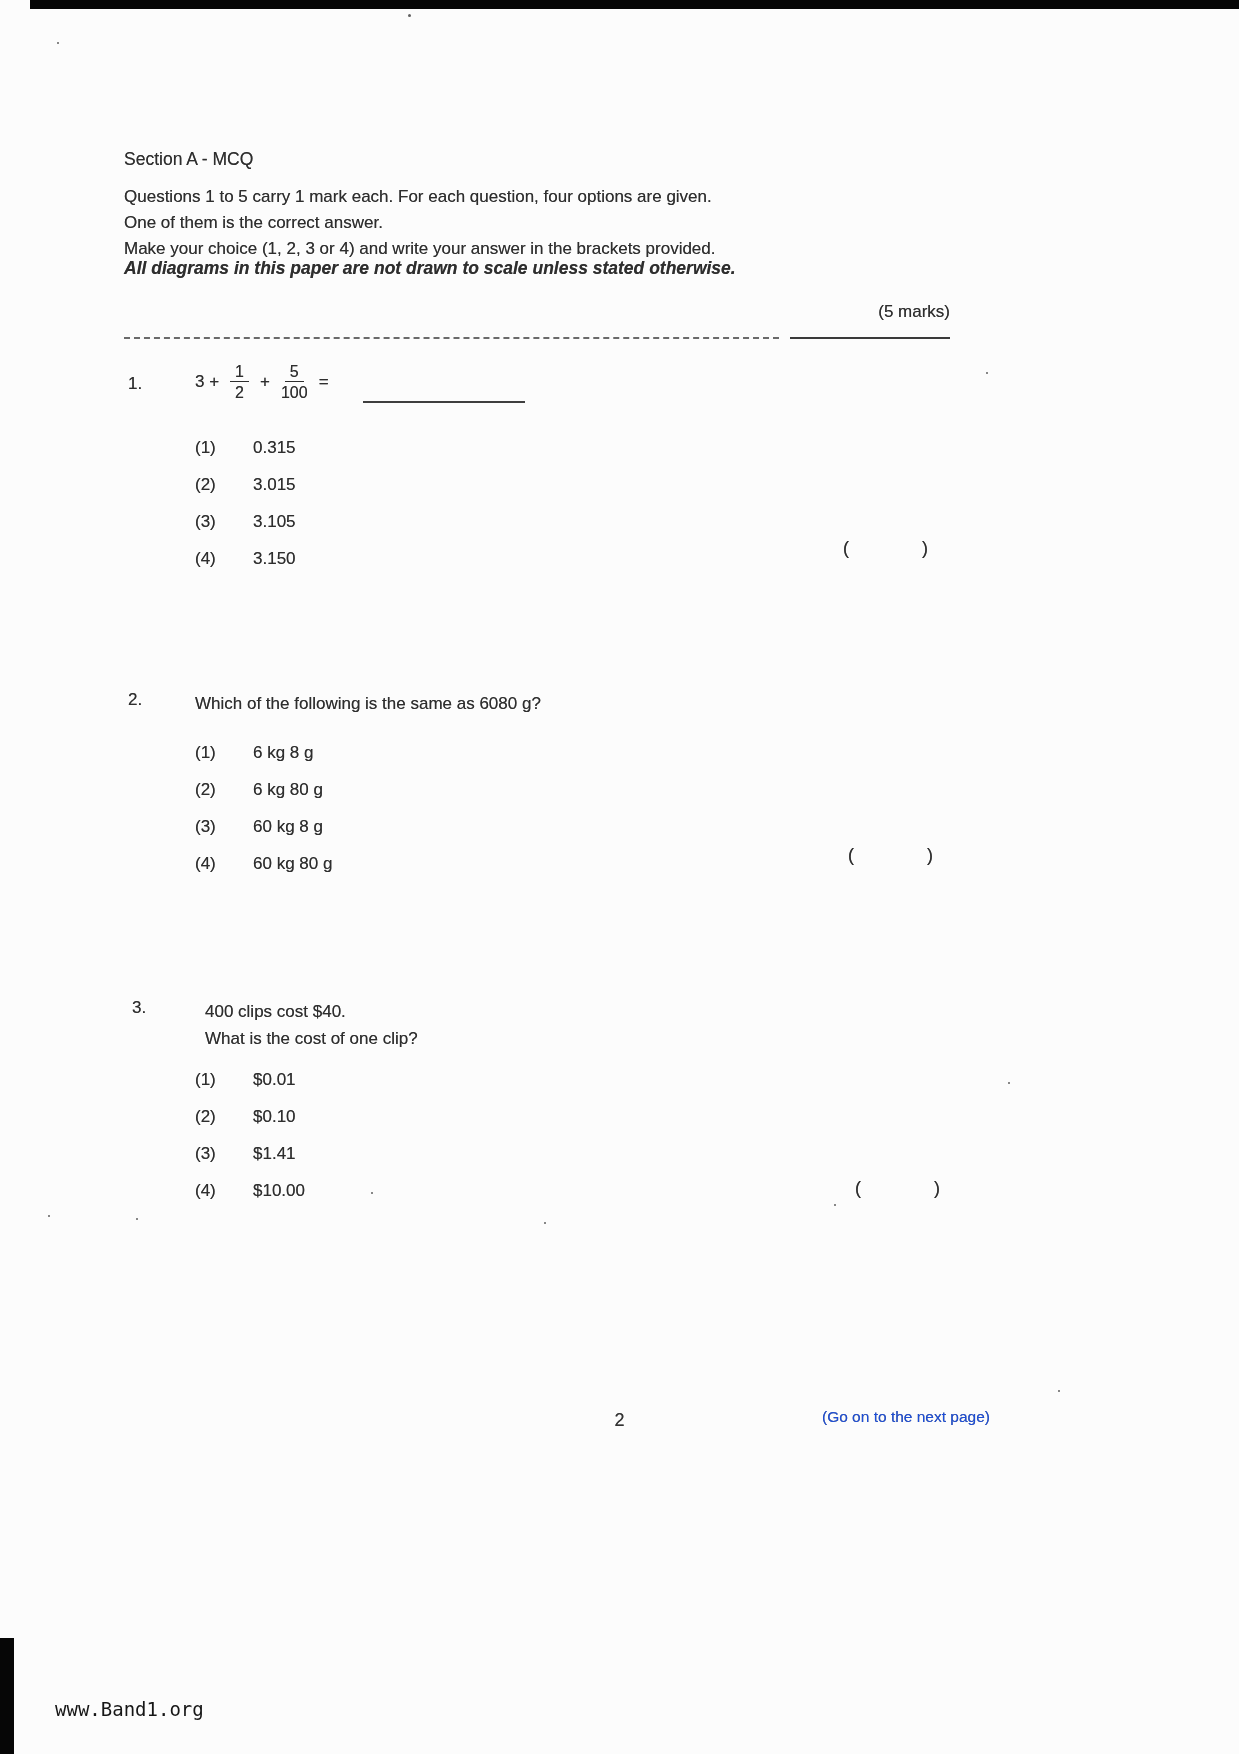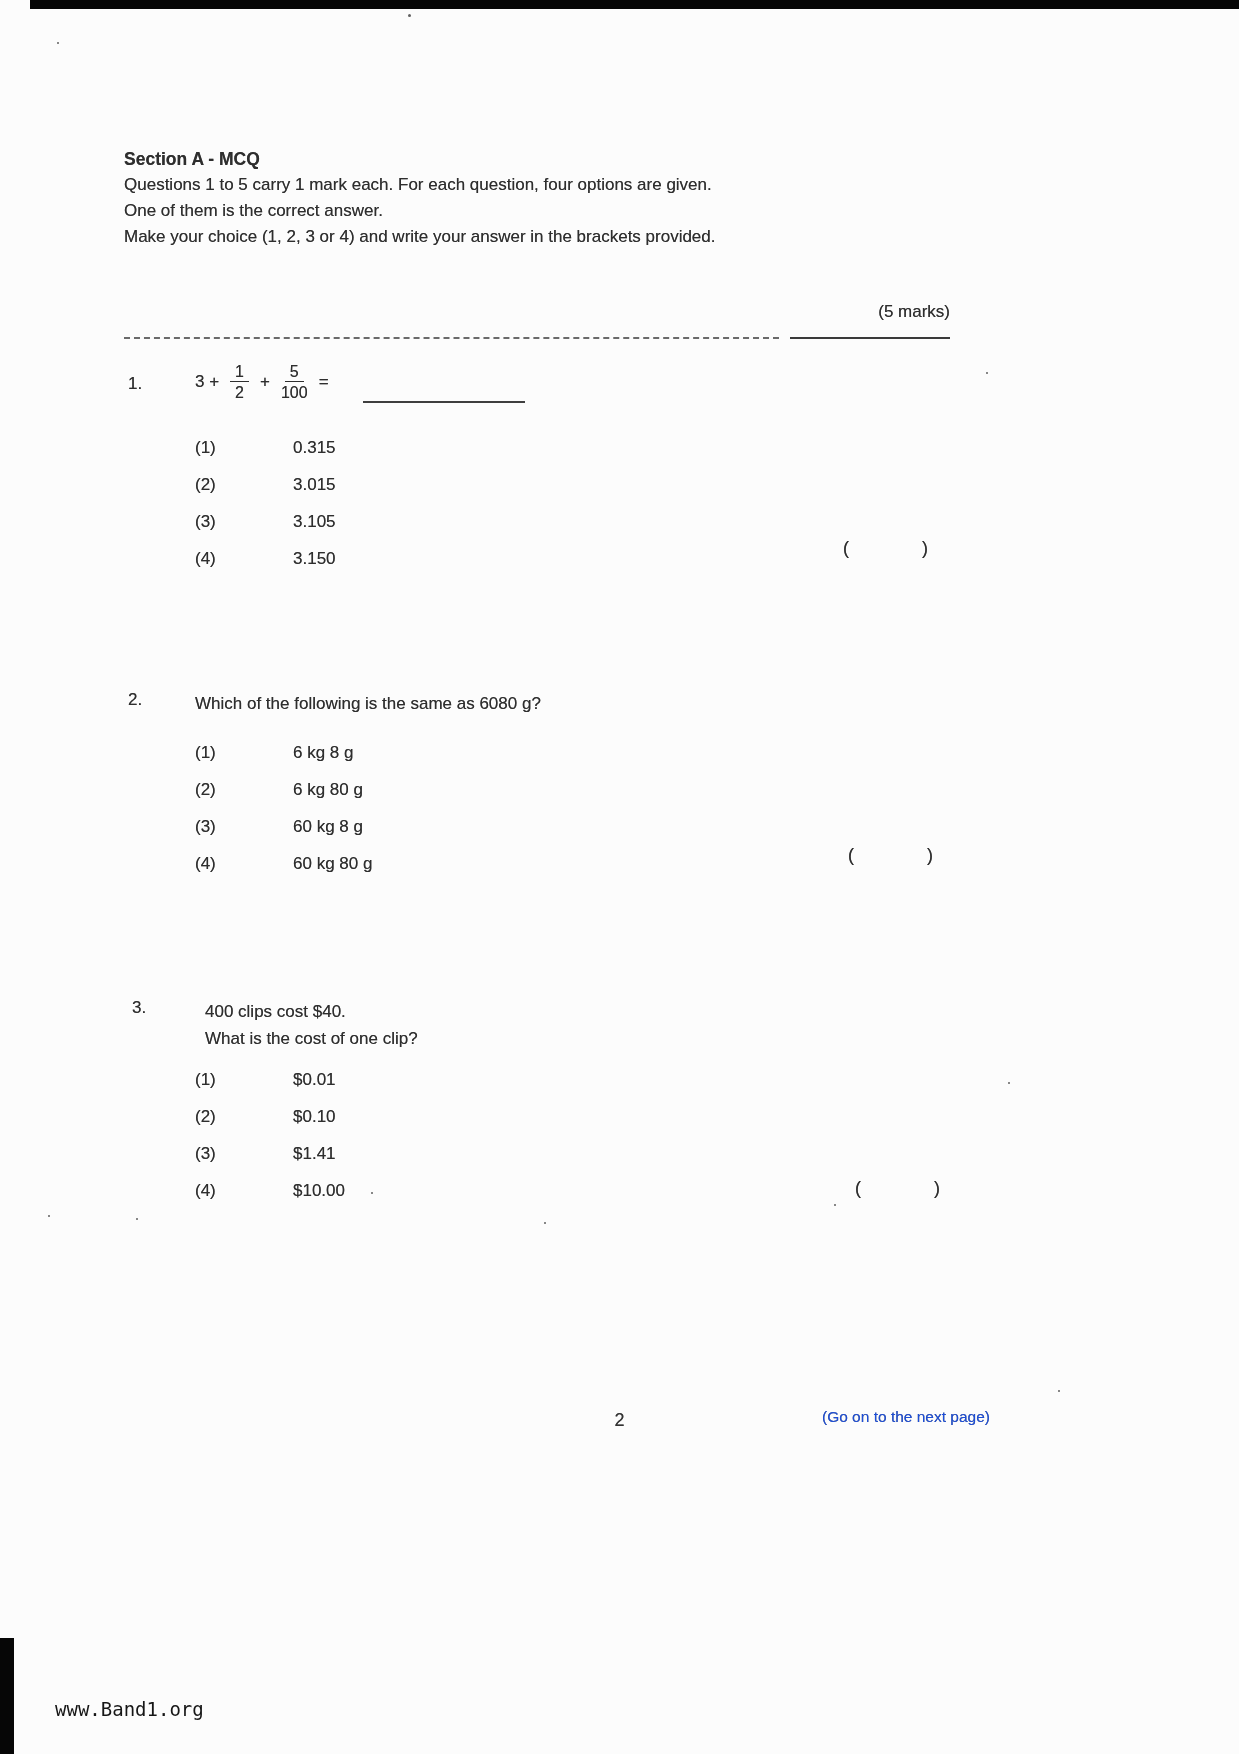--- a/index.html
+++ b/index.html
@@ -12,40 +12,40 @@
     font-family:"Liberation Sans", sans-serif;
     color:#2e2e2e;
     overflow:hidden;
   }
   .scan { text-shadow:0 0 0.6px rgba(45,45,45,0.65); }
 
   .top-bar { position:absolute; top:0; left:30px; right:0; height:9px; background:#060606; }
   .bottom-left-bar { position:absolute; left:0; top:1638px; width:14px; height:116px; background:#060606; }
 
   .header-block { position:absolute; left:124px; top:146px; width:830px; font-size:17px; line-height:26px; }
-  .section-title { font-weight:bold; font-size:17.5px; margin-bottom:0; }
+  .section-title { font-weight:normal; font-size:17.5px; margin-bottom:12px; }
   .note-line { position:absolute; left:124px; top:258px; width:830px; font-size:17.5px; font-weight:bold; font-style:italic; }
   .marks-line { position:absolute; left:124px; top:302px; width:826px; text-align:right; font-size:17px; }
 
   .divider-dashed { position:absolute; left:124px; top:337px; width:655px; border-top:2px dashed #6a6a6a; }
   .divider-solid  { position:absolute; left:790px; top:337px; width:160px; border-top:2px solid #3a3a3a; }
 
   .q-number { position:absolute; font-size:17px; }
   .q-prompt { position:absolute; font-size:17px; line-height:27px; }
 
   .expr { position:absolute; left:195px; top:362px; display:flex; align-items:center; gap:11px; font-size:17px; }
   .frac { display:inline-flex; flex-direction:column; align-items:center; font-size:16px; line-height:1.2; }
   .frac .num { padding:0 5px; border-bottom:1.7px solid #2e2e2e; }
   .frac .den { padding-top:1px; }
   .answer-blank { position:absolute; left:363px; top:401px; width:162px; height:2px; background:#3f3f3f; }
 
   .options { position:absolute; font-size:17px; }
   .opt-row { display:flex; height:37px; align-items:flex-start; }
   .opt-label { width:58px; flex:none; }
-  .opt-text { flex:none;margin-left:40px; }
+  .opt-text { flex:none; }
 
   .bracket { position:absolute; width:85px; display:flex; justify-content:space-between; font-size:18px; color:#2e2e2e; }
 
   .footer-page-number { position:absolute; left:0; right:0; top:1410px; text-align:center; font-size:18px; color:#333; }
   .footer-next { position:absolute; right:249px; top:1408px; font-size:15.5px; color:#1d4ed8; }
   .watermark { position:absolute; left:55px; top:1698px; font-family:"DejaVu Sans Mono", monospace; font-size:19px; color:#161616;text-align:right; }
 
   .speck { position:absolute; background:#3a3a3a; border-radius:50%; width:3px; height:3px; opacity:0.8; }
 </style>
 </head>
@@ -56,20 +56,21 @@
   <div class="top-bar"></div>
   <div class="bottom-left-bar"></div>
 
   <div class="header-block scan">
     <div class="section-title">Section A - MCQ</div>
     <div>Questions 1 to 5 carry 1 mark each.  For each question, four options are given.</div>
     <div>One of them is the correct answer.</div>
     <div>Make your choice (1, 2, 3 or 4) and write your answer in the brackets provided.</div>
   </div>
 
+  <div class="note-line scan">All diagrams in this paper are not drawn to scale unless stated otherwise.</div>
   <div class="marks-line scan">(5 marks)</div>
 
   <div class="divider-dashed"></div>
   <div class="divider-solid"></div>
 
   <div class="q-number scan" style="left:128px; top:374px;">1.</div>
   <div class="expr scan">
     <span>3 +</span>
     <span class="frac">
       <span class="num">1</span>

